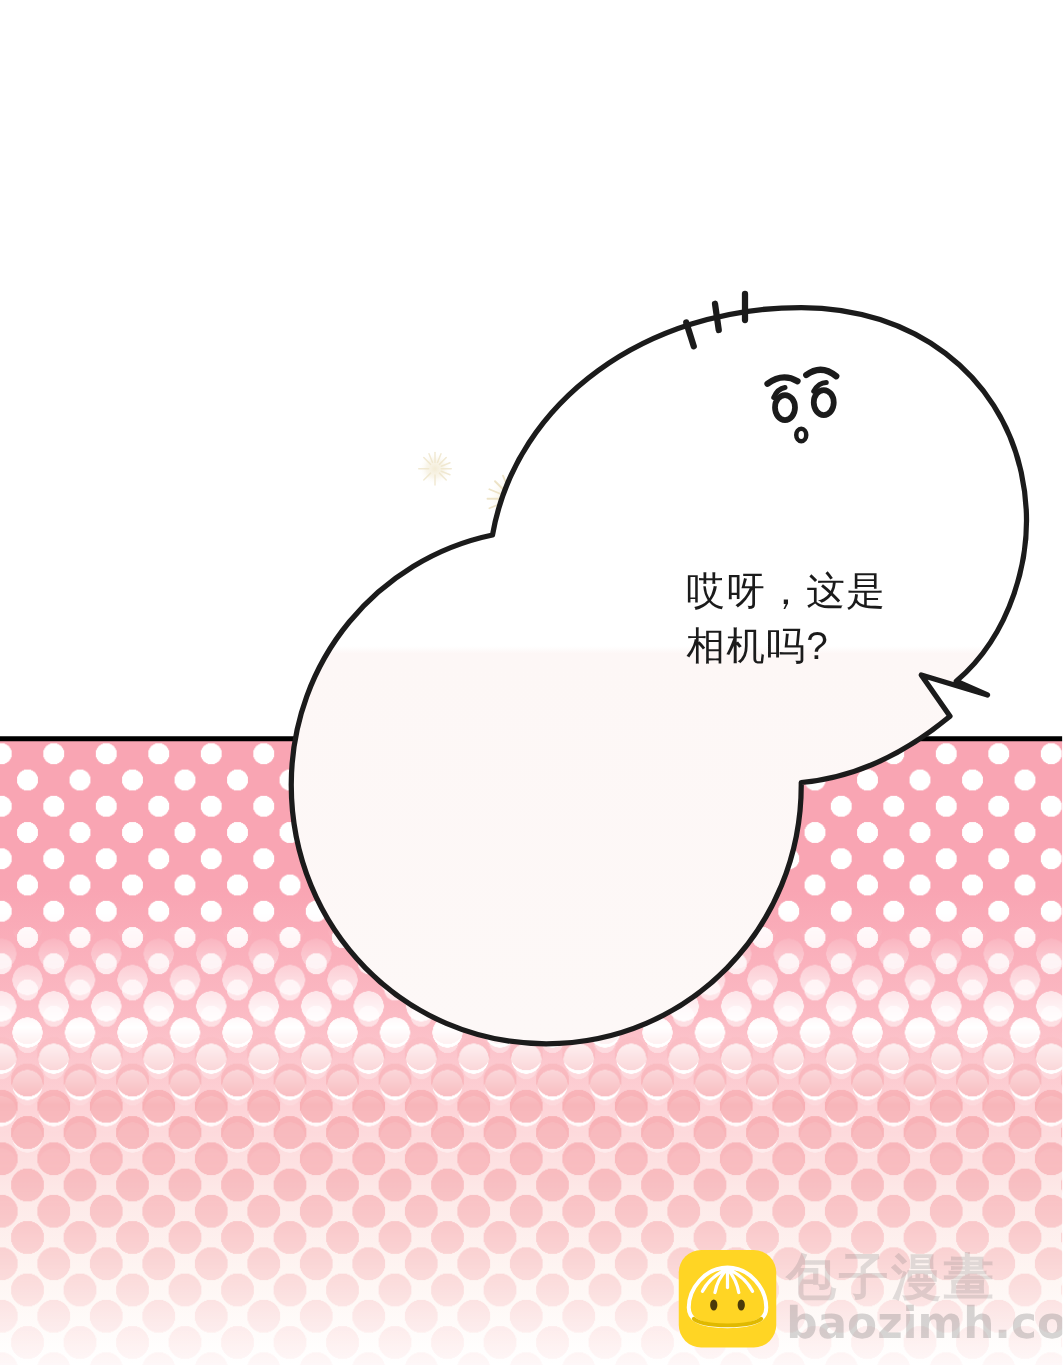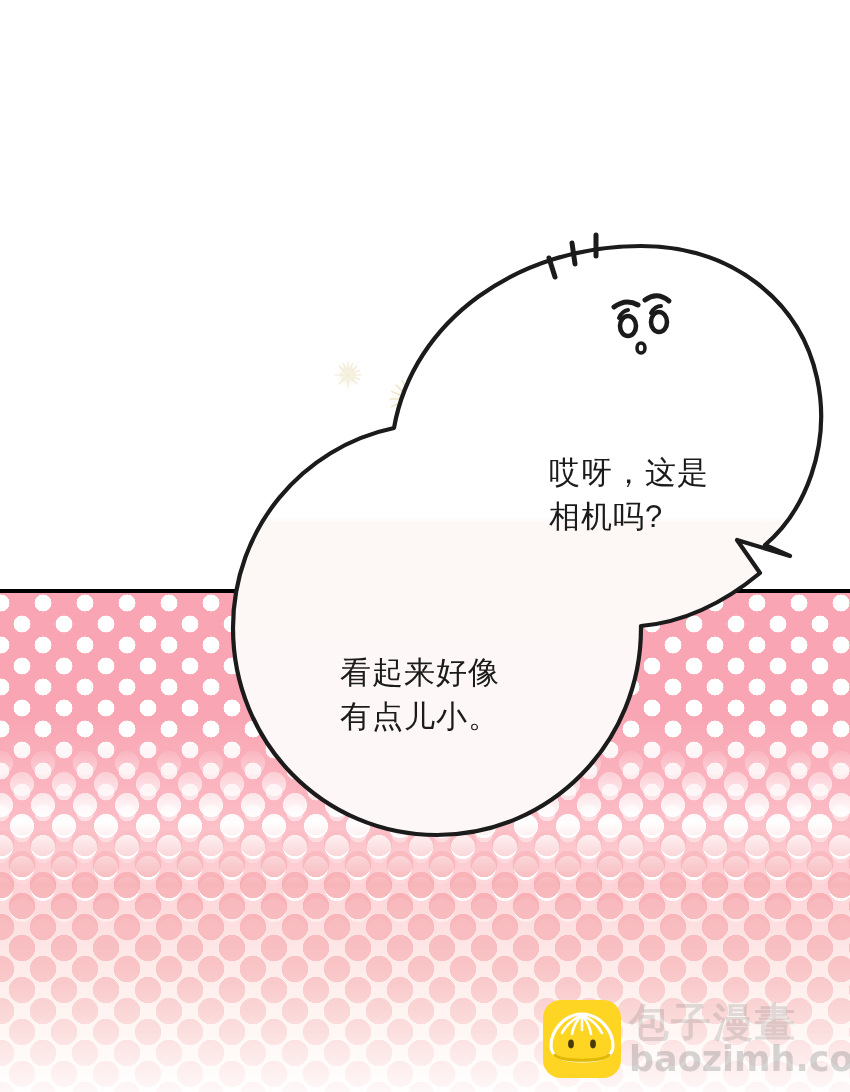--- a/index.html
+++ b/index.html
@@ -284,22 +284,20 @@
       <ellipse cx="659" cy="322" rx="8" ry="10" stroke-width="4.6"></ellipse>
       <path d="M 651 313 q 4 -7 10 -7" stroke-width="4"></path>
 
       <ellipse cx="641" cy="348" rx="4" ry="5" stroke-width="3.6"></ellipse>
     </g>
   </svg>
 
   <div id="bubble-text-upper" class="bubble-text">哎呀，这是
 相机吗?</div>
 
-  <div id="bubble-text-lower" class="bubble-text">看起来好像
-有点儿小。</div>
 
   <div class="watermark">
     <div class="wm-logo">
       <svg viewBox="0 0 78 78" width="78" height="78" aria-hidden="true">
 
         <path d="M 39 14
                  C 57 14 70 31 70 46
                  C 70 55 63 61 39 61
                  C 15 61 8 55 8 46
                  C 8 31 21 14 39 14 Z" fill="#ffd524" stroke="#ffffff" stroke-width="3.2" stroke-linejoin="round"></path>

